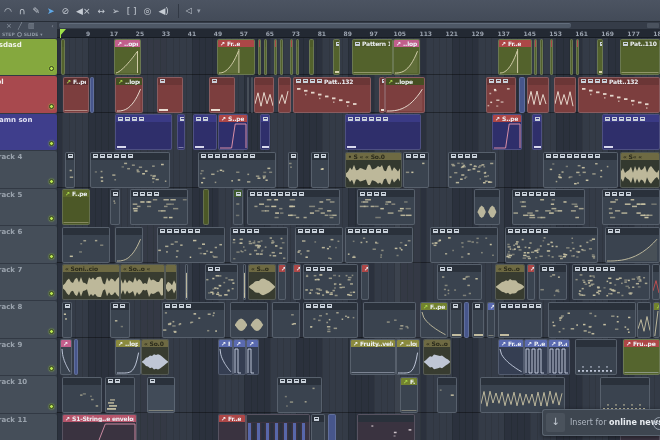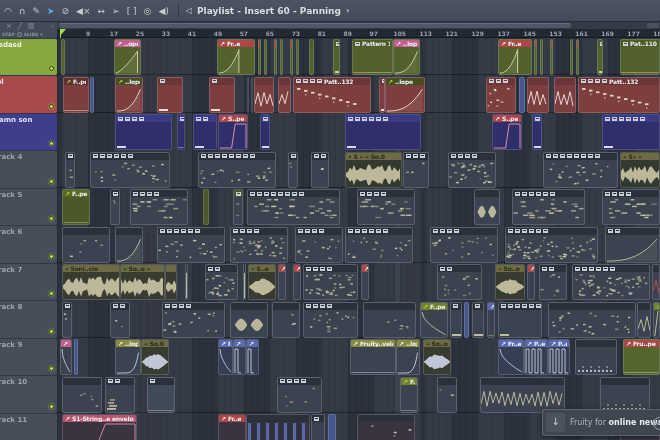--- a/index.html
+++ b/index.html
@@ -105,21 +105,20 @@
         <span class="ticon">◀×</span>
         <span class="ticon">↔</span>
         <span class="ticon">➢</span>
         <span class="ticon">[ ]</span>
         <span class="ticon">◎</span>
         <span class="ticon">◀)</span>
       </div>
     <div class="tsep"></div>
     <div class="title">
       <span class="spk">◁</span>
-      <span>Playlist - Insert 60 - Panning</span>
       <span class="caret">▾</span>
     </div>
   </div>
 
   <div class="bar2">
     <div class="tools2">
       <div class="irow">
           <span>×</span>
           <span>╱</span>
           <span>▥</span>
@@ -2085,18 +2084,18 @@
         </div>
         <svg width="38" height="27" viewBox="0 0 38 27" class="clipbody">
           <rect x="0.5" y="25" width="37" height="1" fill="#E5D9DE" opacity="0.45"></rect>
         </svg>
       </div>
     </div>
 
   <div class="toast">
     <div class="toasticon">↓</div>
     <div class="toasttext">
-      <span>Fruity for </span><b>online news</b>
+      <span>Insert for </span><b>online news</b>
     </div>
     <div class="globe"></div>
   </div>
 
 </div>
 
 </body></html>

